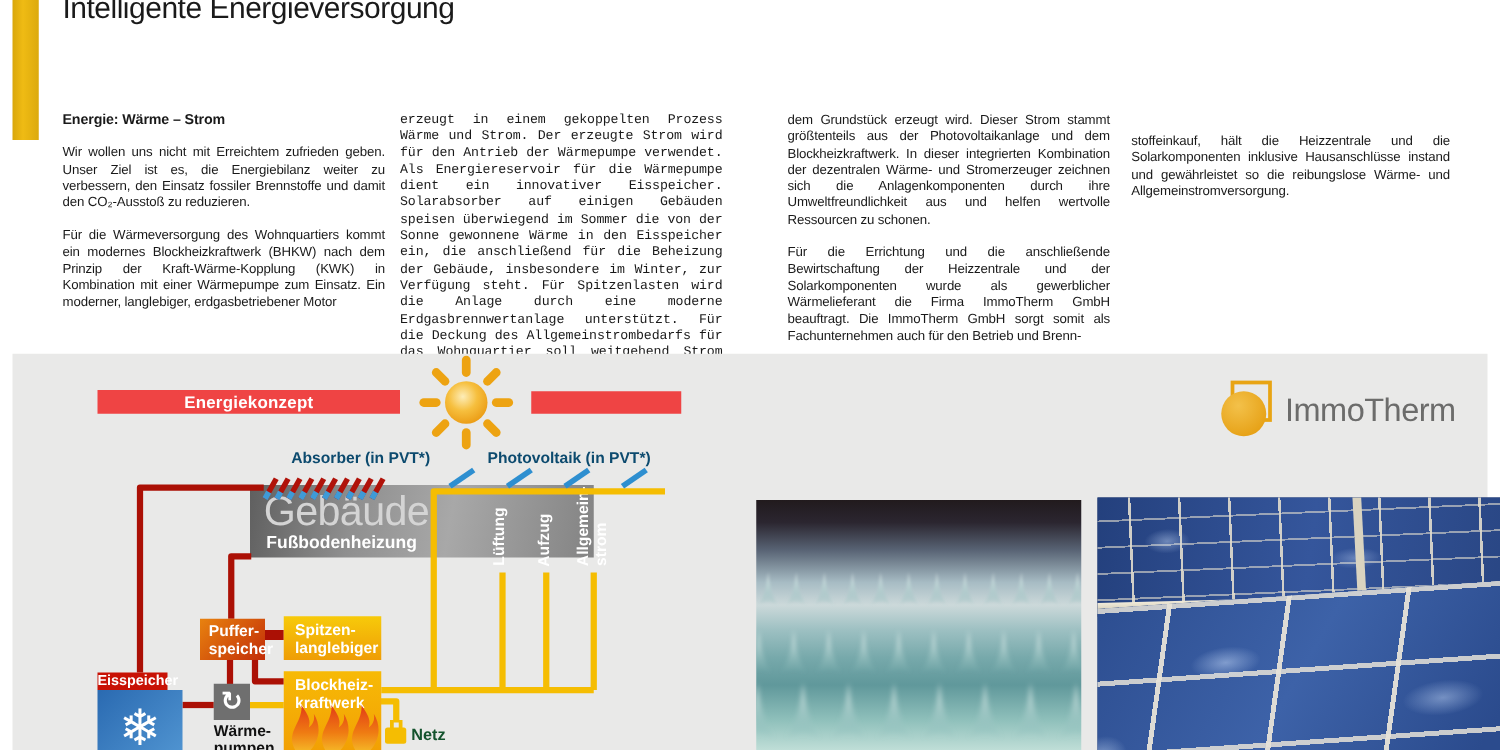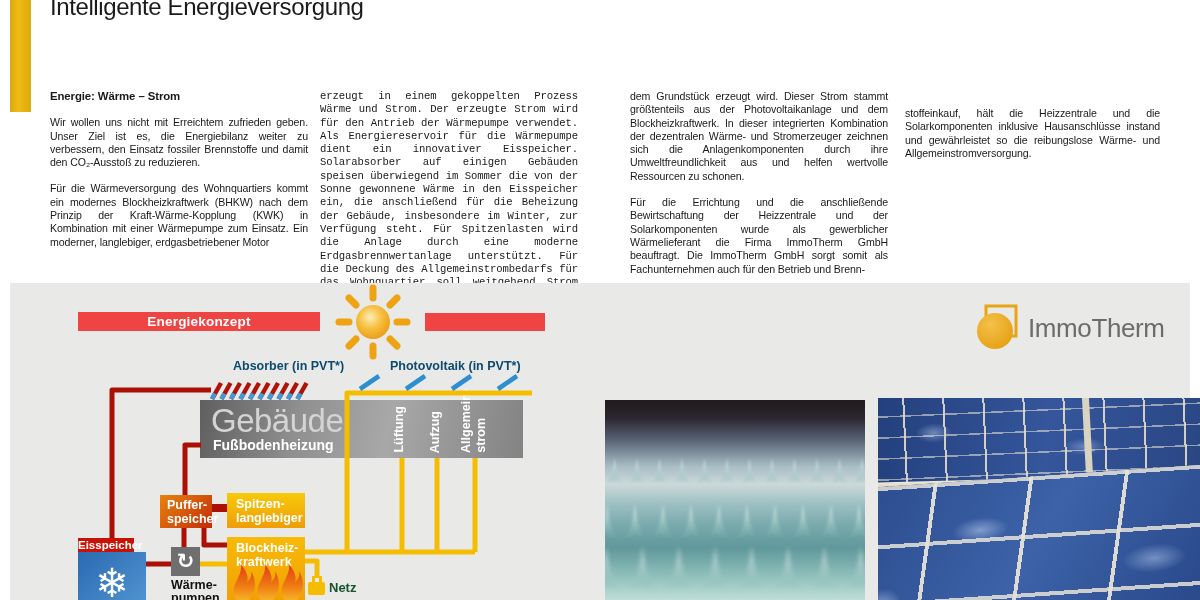--- a/index.html
+++ b/index.html
@@ -27,21 +27,21 @@
   .gray-bar{position:absolute;background:#ef4444;}
   #bar-left{left:78px;top:312px;width:242px;height:19px;display:flex;align-items:center;justify-content:center;}
   #bar-left span{color:#ffffff;font-weight:bold;font-size:13.5px;letter-spacing:0.2px;}
   #bar-right{left:425px;top:313px;width:120px;height:18px;}
 
   .diag-label{position:absolute;font-weight:bold;font-size:12.5px;color:#0c4a6e;}
   #absorber-label{left:233px;top:359px;}
   #pv-label{left:390px;top:359px;}
 
   
-  .building{position:absolute;left:200px;top:400px;width:323px;height:58px;
+  .building{position:absolute;left:200px;top:388px;width:275px;height:58px;
       background:linear-gradient(100deg,#5f5f5f 0%,#8f8f8f 30%,#a8a8a8 58%,#838383 100%);}
   .building-name{position:absolute;left:11px;top:2px;font-size:33px;letter-spacing:-0.5px;color:#d4d4d4;}
   .floor-heating{position:absolute;left:13px;bottom:5px;font-size:14px;font-weight:bold;color:#ffffff;}
   .vlabel{position:absolute;writing-mode:vertical-rl;transform:rotate(180deg);
       color:#ffffff;font-weight:bold;font-size:12.5px;letter-spacing:0;}
 
   
   .cbox{position:absolute;color:#fff;font-weight:bold;font-size:12.5px;line-height:14px;}
   #buffer-box{left:160px;top:495px;width:52px;height:33px;padding:3px 0 0 7px;box-sizing:border-box;
       background:linear-gradient(135deg,#e8820f,#c22d08);}

